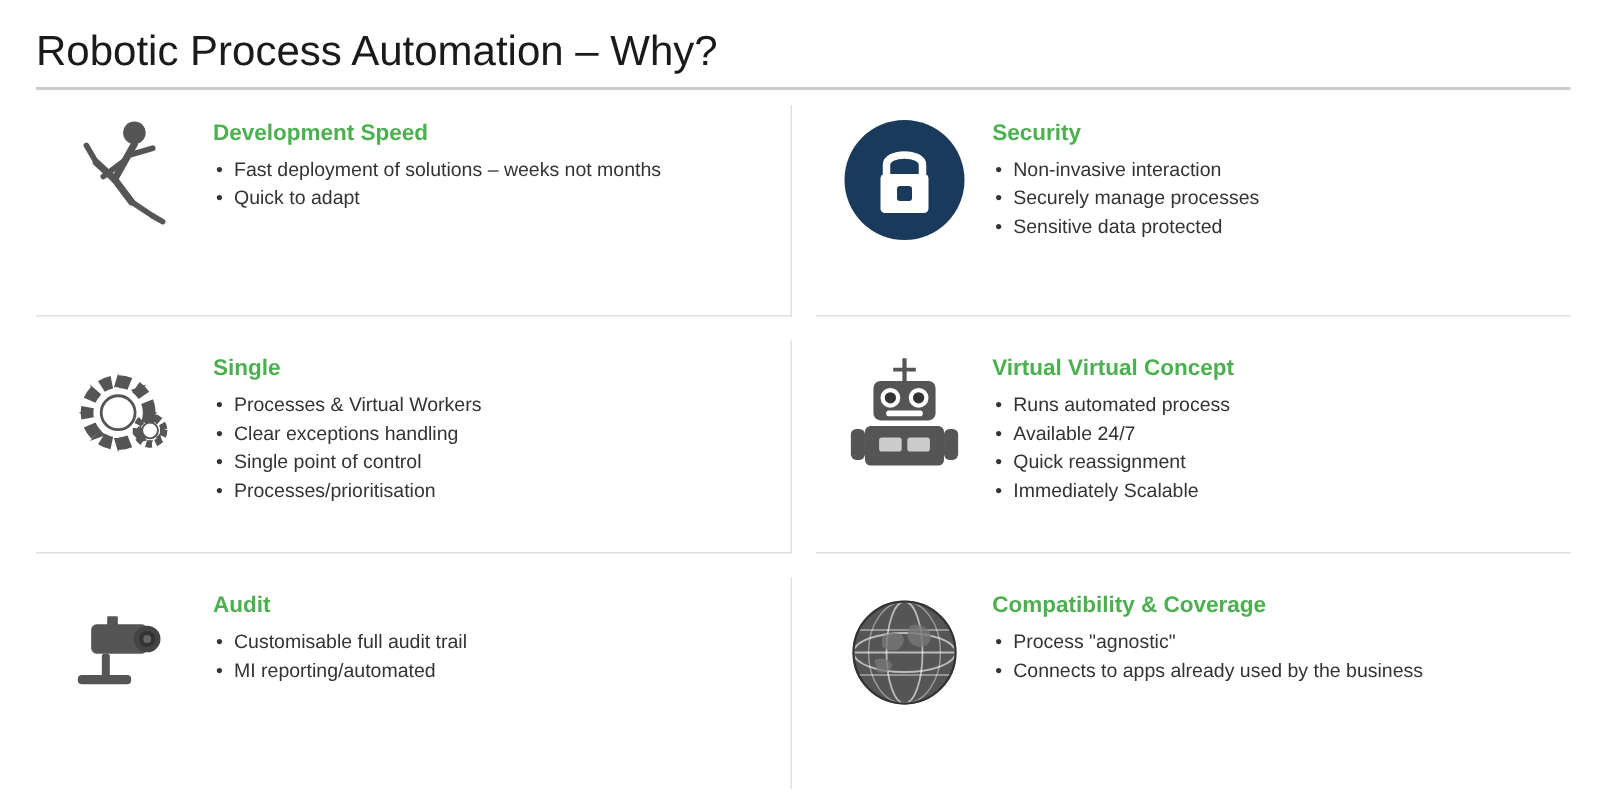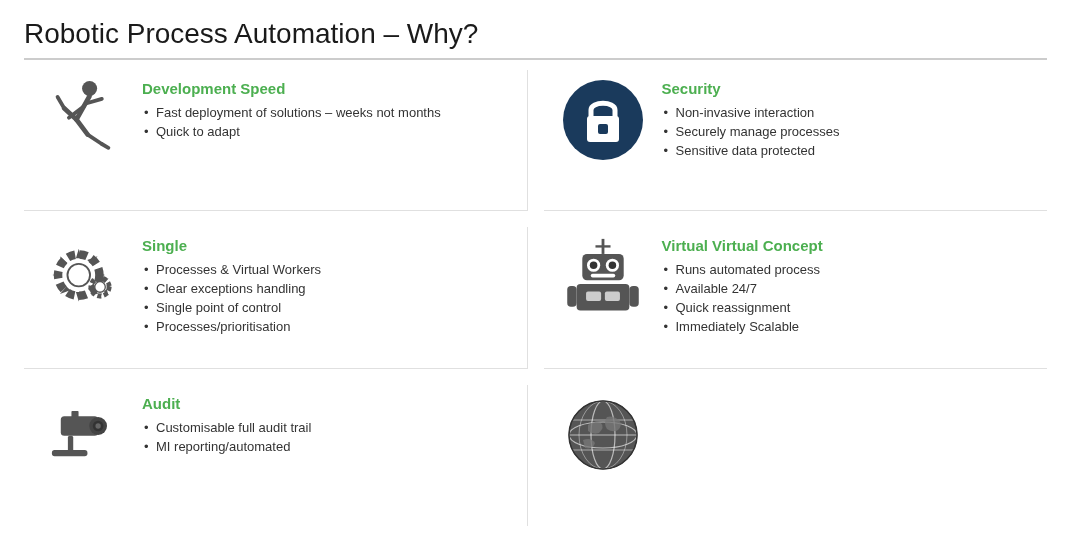--- a/index.html
+++ b/index.html
@@ -300,16 +300,23 @@
           <ellipse cx="40" cy="40" rx="12" ry="34" fill="none" stroke="#fff" stroke-width="1.2" opacity="0.6"></ellipse>
           <ellipse cx="40" cy="40" rx="24" ry="34" fill="none" stroke="#fff" stroke-width="1" opacity="0.4"></ellipse>
 
           <circle cx="40" cy="40" r="34" fill="none" stroke="#333" stroke-width="1.5"></circle>
 
           <path d="M25 30 Q30 25 38 28 Q42 32 36 38 Q30 40 25 36 Z" fill="#777" opacity="0.8"></path>
           <path d="M44 22 Q50 20 56 25 Q60 30 55 35 Q50 38 44 34 Q40 28 44 22 Z" fill="#777" opacity="0.8"></path>
           <path d="M20 45 Q28 42 32 48 Q30 55 22 53 Z" fill="#777" opacity="0.8"></path>
         </svg>
       </div>
+      <div class="text-area">
+        <div class="category-title">Compatibility &amp; Coverage</div>
+        <ul class="bullet-list">
+          <li>Process "agnostic"</li>
+          <li>Connects to apps already used by the business</li>
+        </ul>
+      </div>
     </div>
 
   </div>
 </div>
 
 </body></html>

